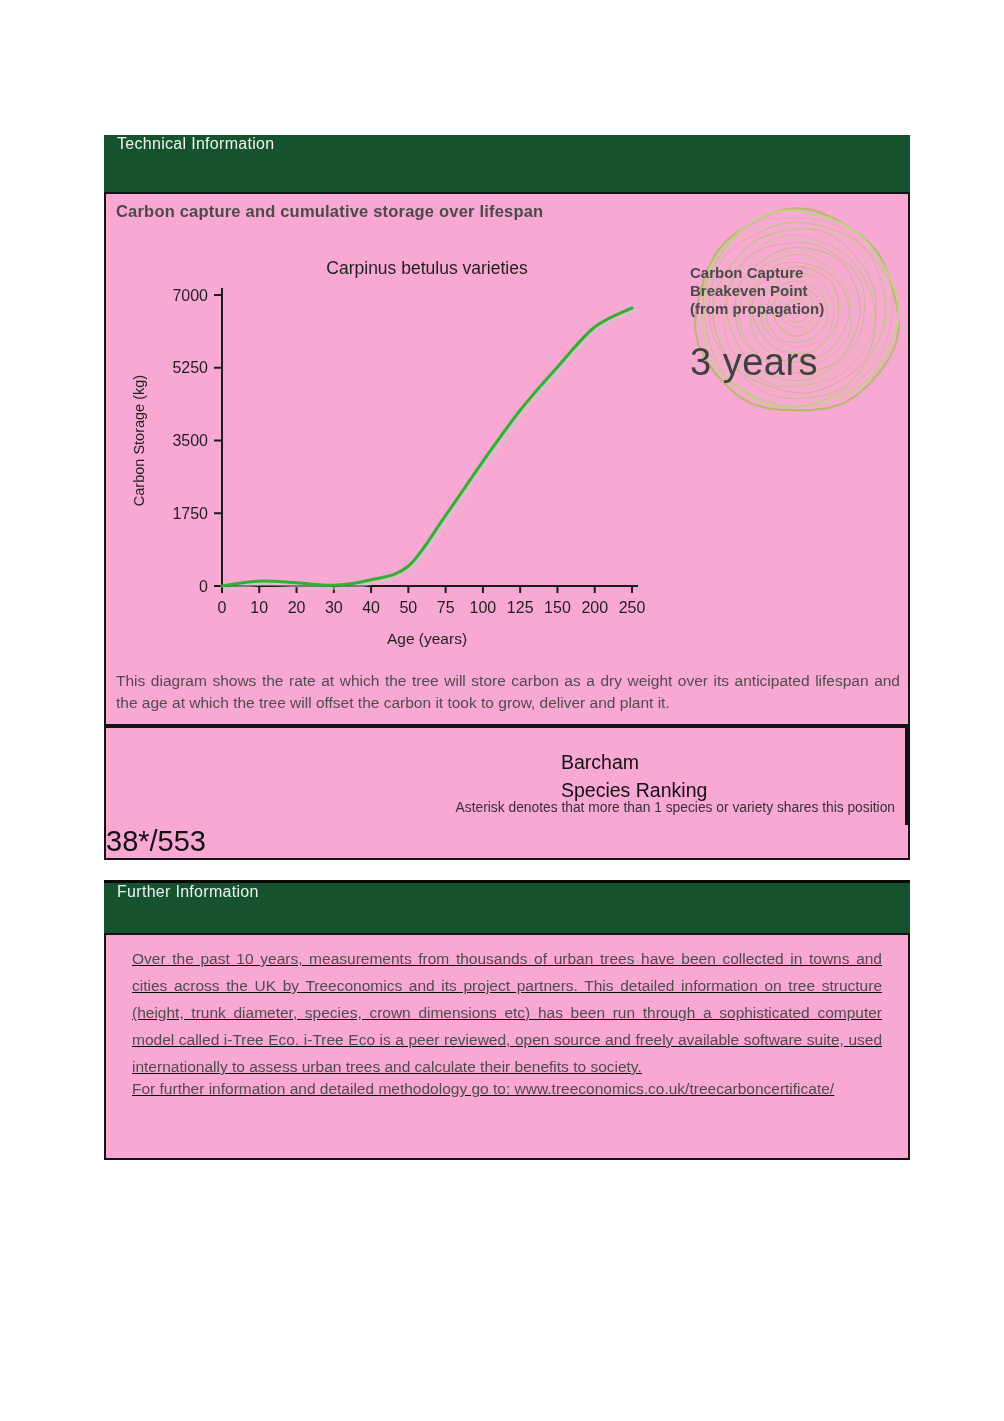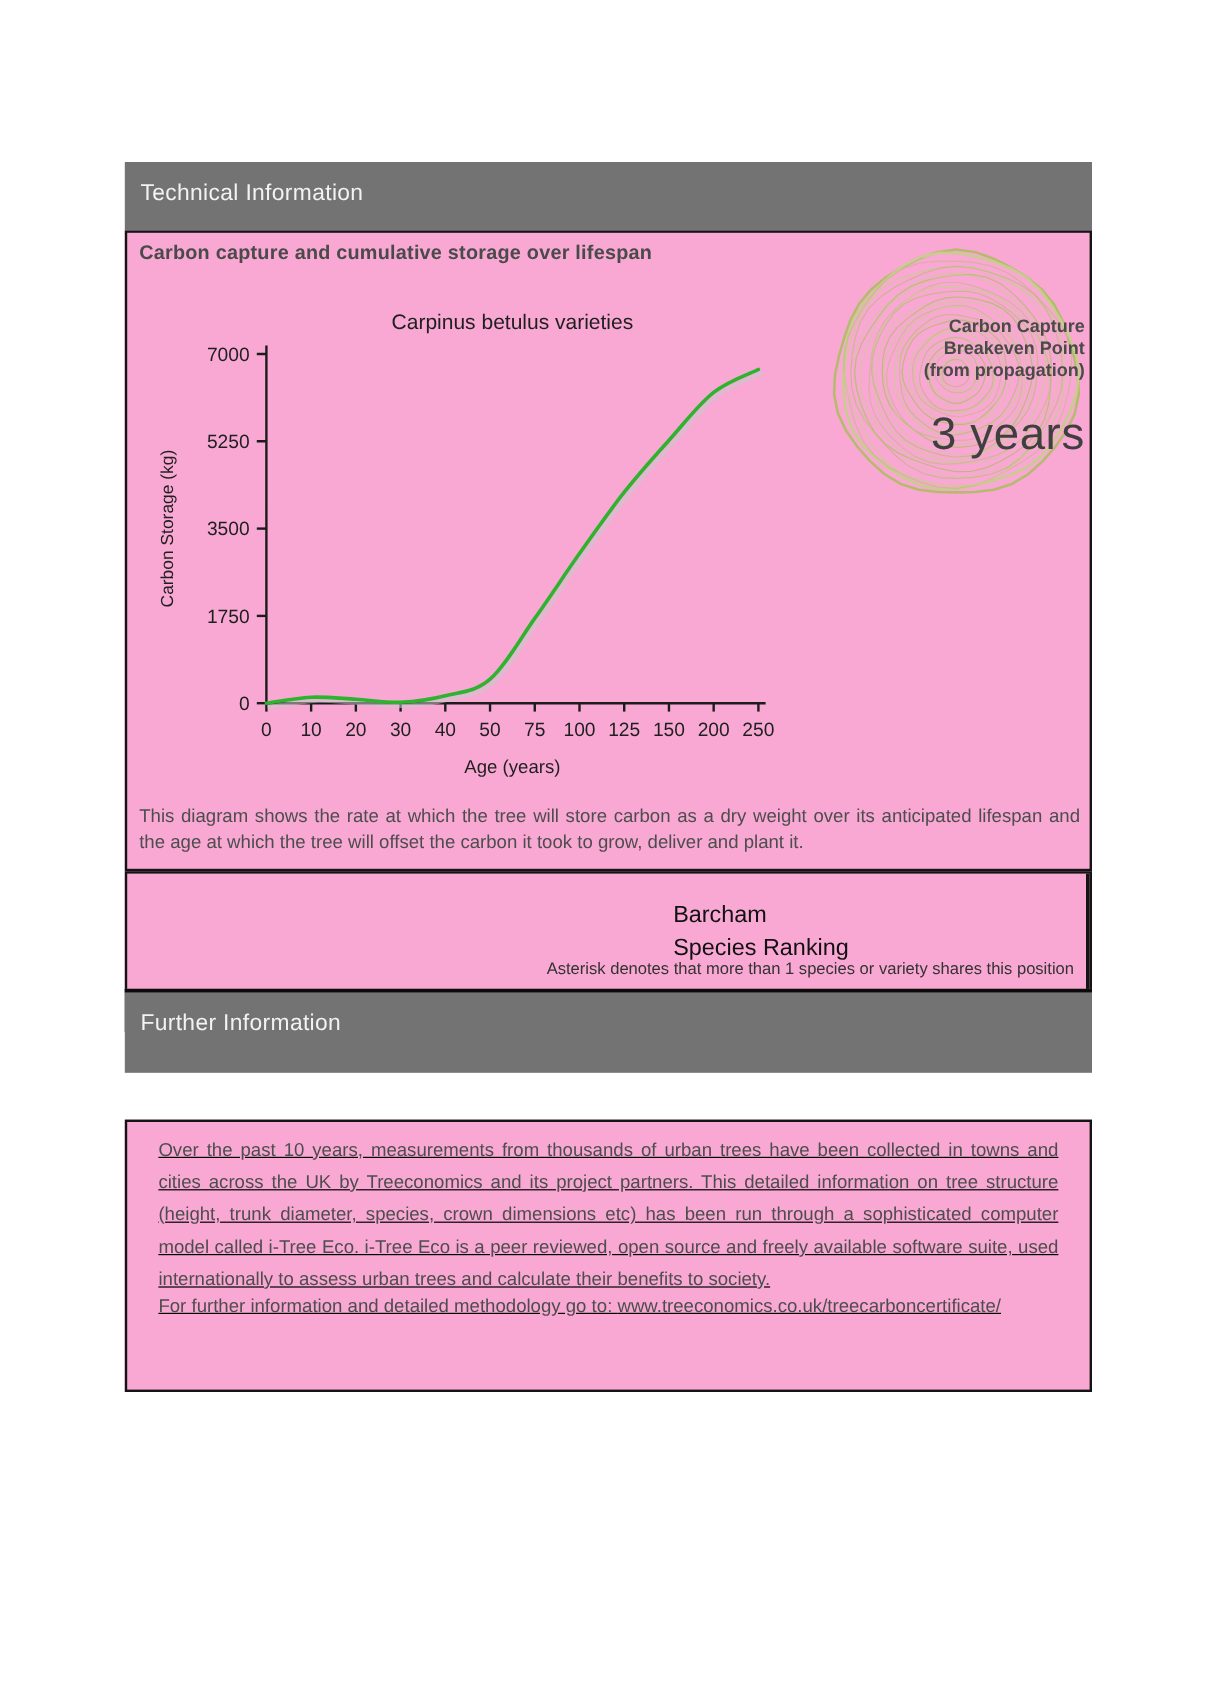--- a/index.html
+++ b/index.html
@@ -1,28 +1,28 @@
 <!DOCTYPE html>
 <html><head>
 <meta charset="utf-8">
 <style>
   html,body{margin:0;padding:0;background:#ffffff;}
   body{width:1004px;height:1421px;position:relative;font-family:"Liberation Sans",sans-serif;-webkit-font-smoothing:antialiased;}
   .doc{position:absolute;left:104px;top:135px;width:806px;height:1025px;}
-  .bar{position:absolute;left:0;width:806px;background:#737373;color:#f2f2f2;
-       display:flex;align-items:center;box-sizing:border-box;font-size:19px;letter-spacing:.3px;}
+  .bar{position:absolute;left:0;width:806px;background:#14532d;color:#f2f2f2;
+       display:flex;box-sizing:border-box;font-size:16px;letter-spacing:.3px;}
   .tech-bar{top:0;height:57px;padding:0 0 4px 13px;}
-  .further-bar{top:689px;height:70px;border-top:3px solid #0b0b0b;padding:0 0 16px 13px;}
+  .further-bar{top:745px;height:70px;border-top:3px solid #0b0b0b;padding:0 0 16px 13px;}
   .box{position:absolute;left:0;width:806px;background:#f9a8d4;border:2px solid #141414;box-sizing:border-box;}
   .tech-box{top:57px;height:534px;}
   .subtitle{position:absolute;left:10px;top:8px;font-weight:bold;font-size:16.5px;color:#4a4a4a;letter-spacing:.2px;}
   .chart-wrap{position:absolute;left:0;top:42px;width:570px;height:445px;}
   .badge{position:absolute;top:10px;right:4px;width:214px;height:214px;}
   .badge svg{position:absolute;left:0;top:0;width:214px;height:214px;}
-  .badge-text{position:absolute;left:0;top:60px;width:214px;text-align:right;color:#4a4a4a;}
+  .badge-text{position:absolute;left:0;top:60px;width:214px;text-align:left;color:#4a4a4a;}
   .badge-text .b-line{display:block;font-weight:bold;font-size:15px;line-height:18px;}
   .badge-value{display:block;margin-top:23px;font-size:38px;color:#3f3f3f;letter-spacing:.5px;}
   .description{position:absolute;left:10px;right:8px;top:476px;font-size:15.5px;line-height:21.5px;
                color:#4d4d4d;text-align:justify;}
   .rank-box{top:591px;height:134px;display:flex;flex-direction:column;}
   .rank-left{flex:1;position:relative;border-right:3px solid #141414;}
   .rank-name{position:absolute;left:455px;top:20px;font-size:19.5px;line-height:28px;color:#111;}
   .rank-note{position:absolute;right:10px;bottom:10px;font-size:13.8px;color:#333;}
   .rank-right{width:133px;display:flex;align-items:center;font-size:29px;color:#111;}
   .info-box{top:798px;height:227px;padding:10px 26px;text-decoration:underline;}

